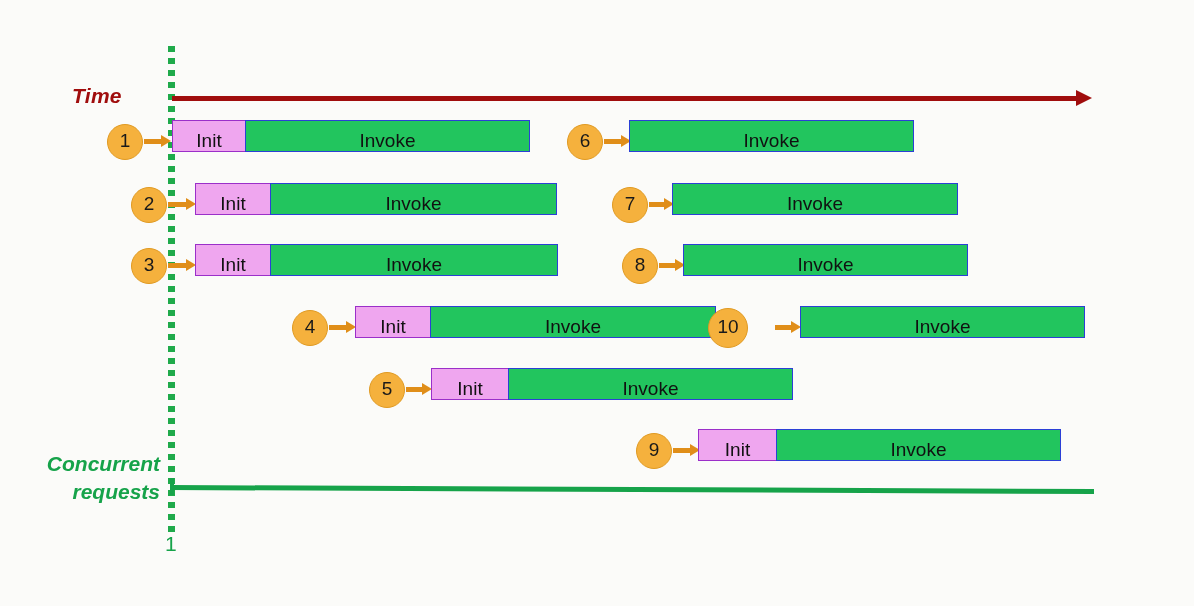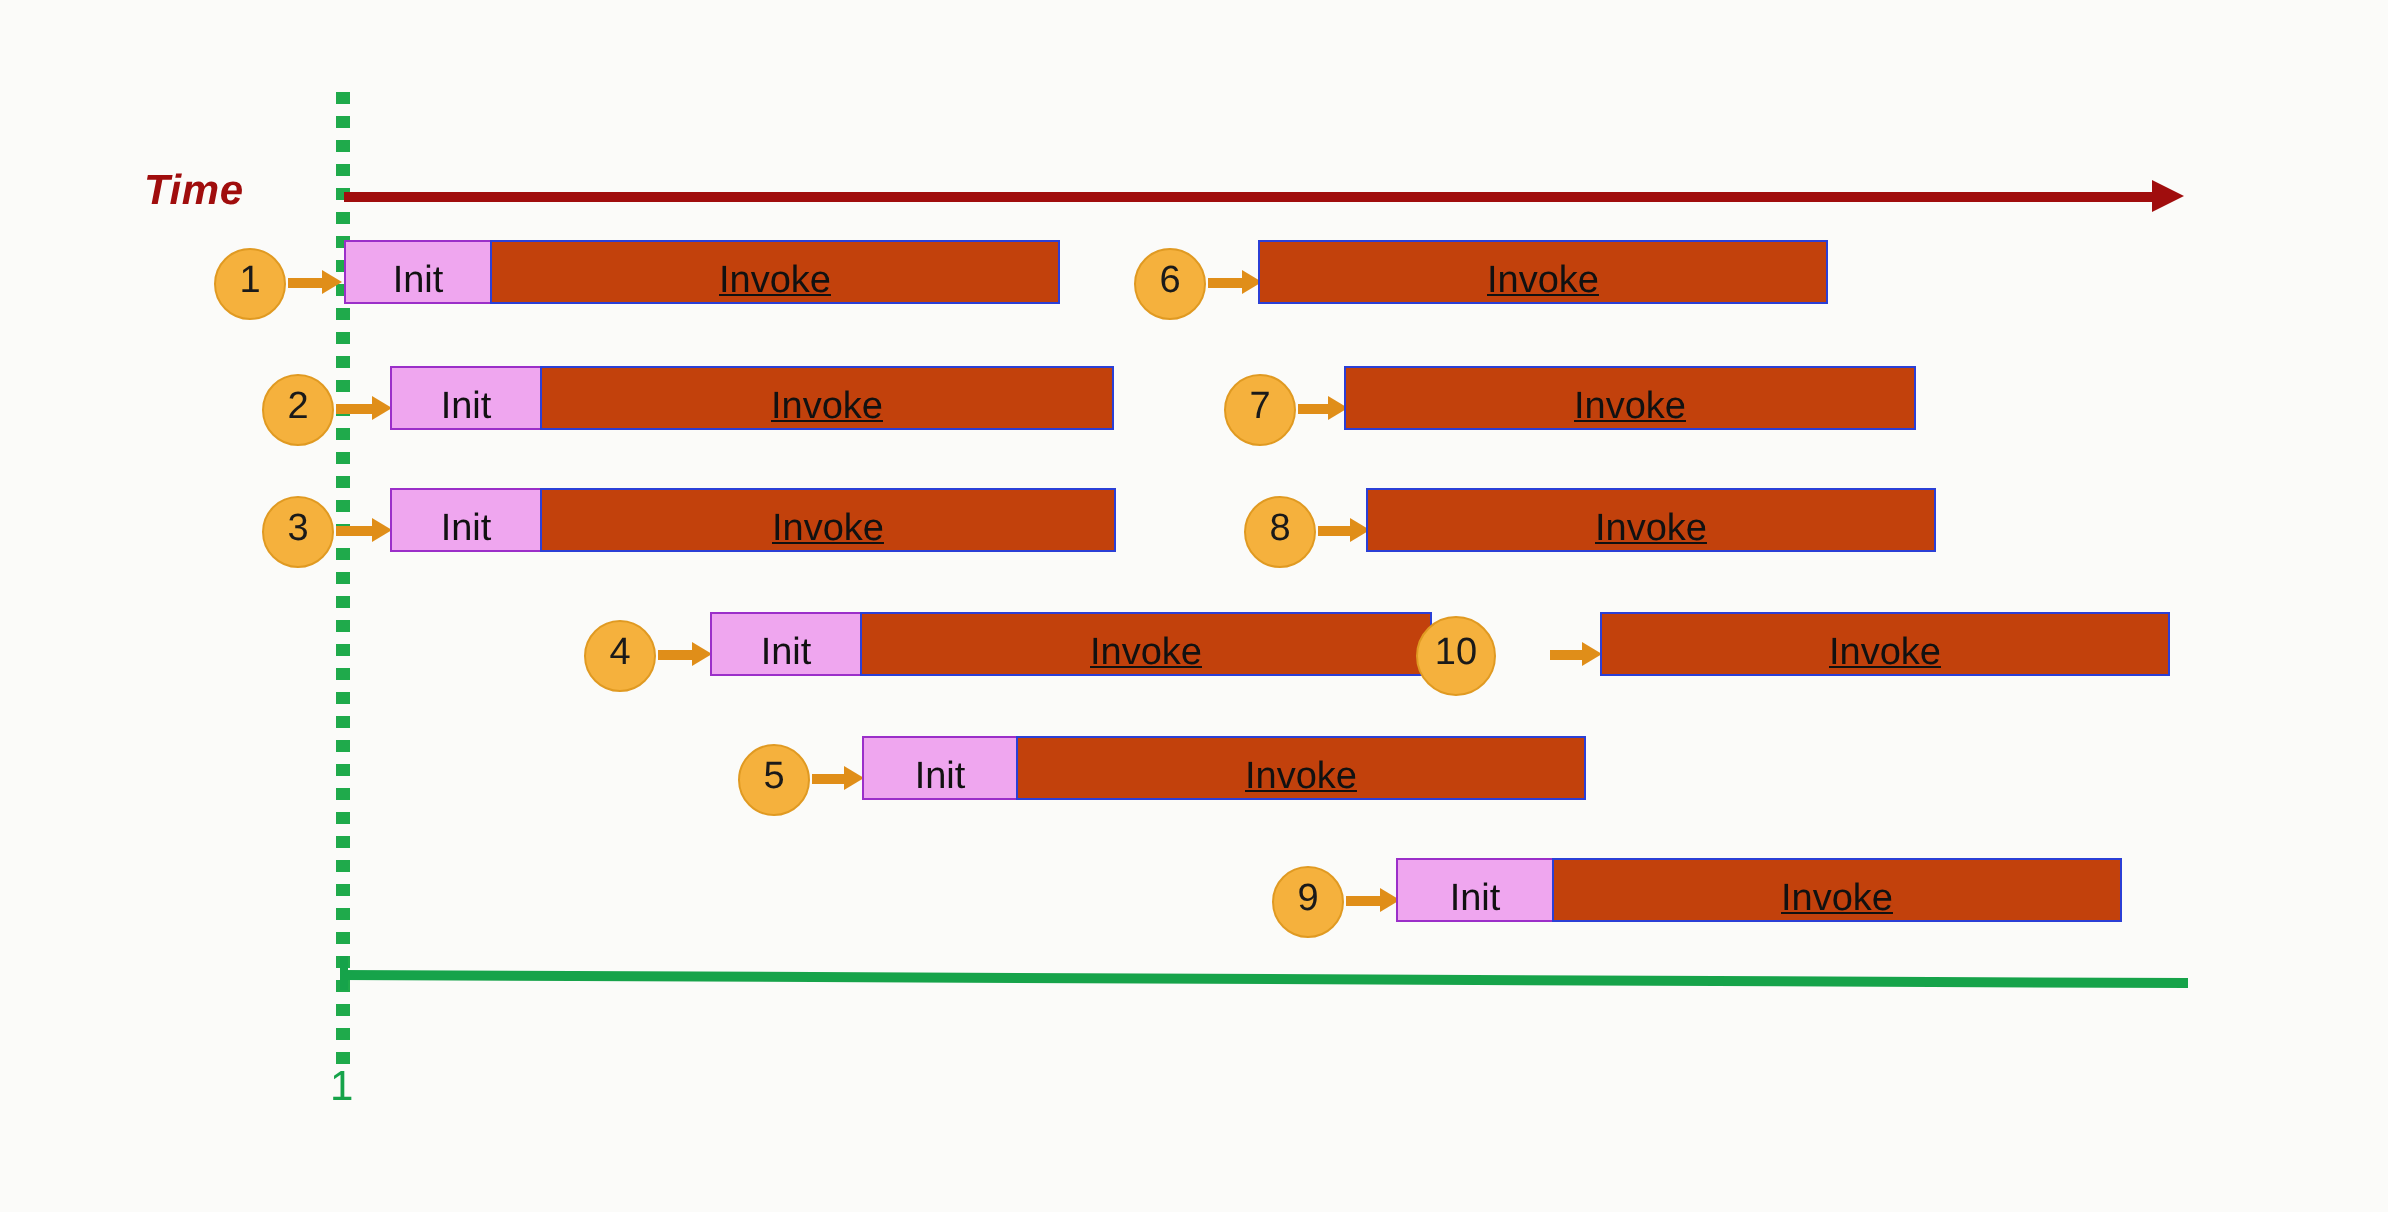--- a/index.html
+++ b/index.html
@@ -174,23 +174,22 @@
     color: #111111;
     line-height: 40px;
     overflow: hidden;
     white-space: nowrap;
   }
   .seg.init {
     background: #efa6ef;
     border: 1.5px solid #9b2fc9;
   }
   .seg.invoke {
-    background: #c2410c;
+    background: #22c55e;
     border: 1.5px solid #2b3fd6;
-    text-decoration: underline;
   }
 </style>
 </head>
 <body>
 
 <div id="canvas">
 
   <div class="dotted-line"></div>
 
   <div class="time-label">Time</div>
@@ -281,19 +280,23 @@
       <div class="row" style="left: 0px; top: 306px; width: 1194px;">
         <div class="badge wide" style="left: 708px;">10</div>
         <div class="arrow" style="left: 775px; width: 26px;">
           <div class="shaft"></div>
           <div class="head"></div>
         </div>
         <div class="seg invoke" style="left: 800px; width: 285px;">Invoke</div>
       </div>
     </div>
 
+  <div class="concurrency-label">
+    <div>Concurrent</div>
+    <div>requests</div>
+  </div>
   <div class="concurrency-axis">
     <div class="tick"></div>
     <div class="shaft"></div>
   </div>
   <div class="axis-tick-label">1</div>
 
 </div>
 
 </body></html>

